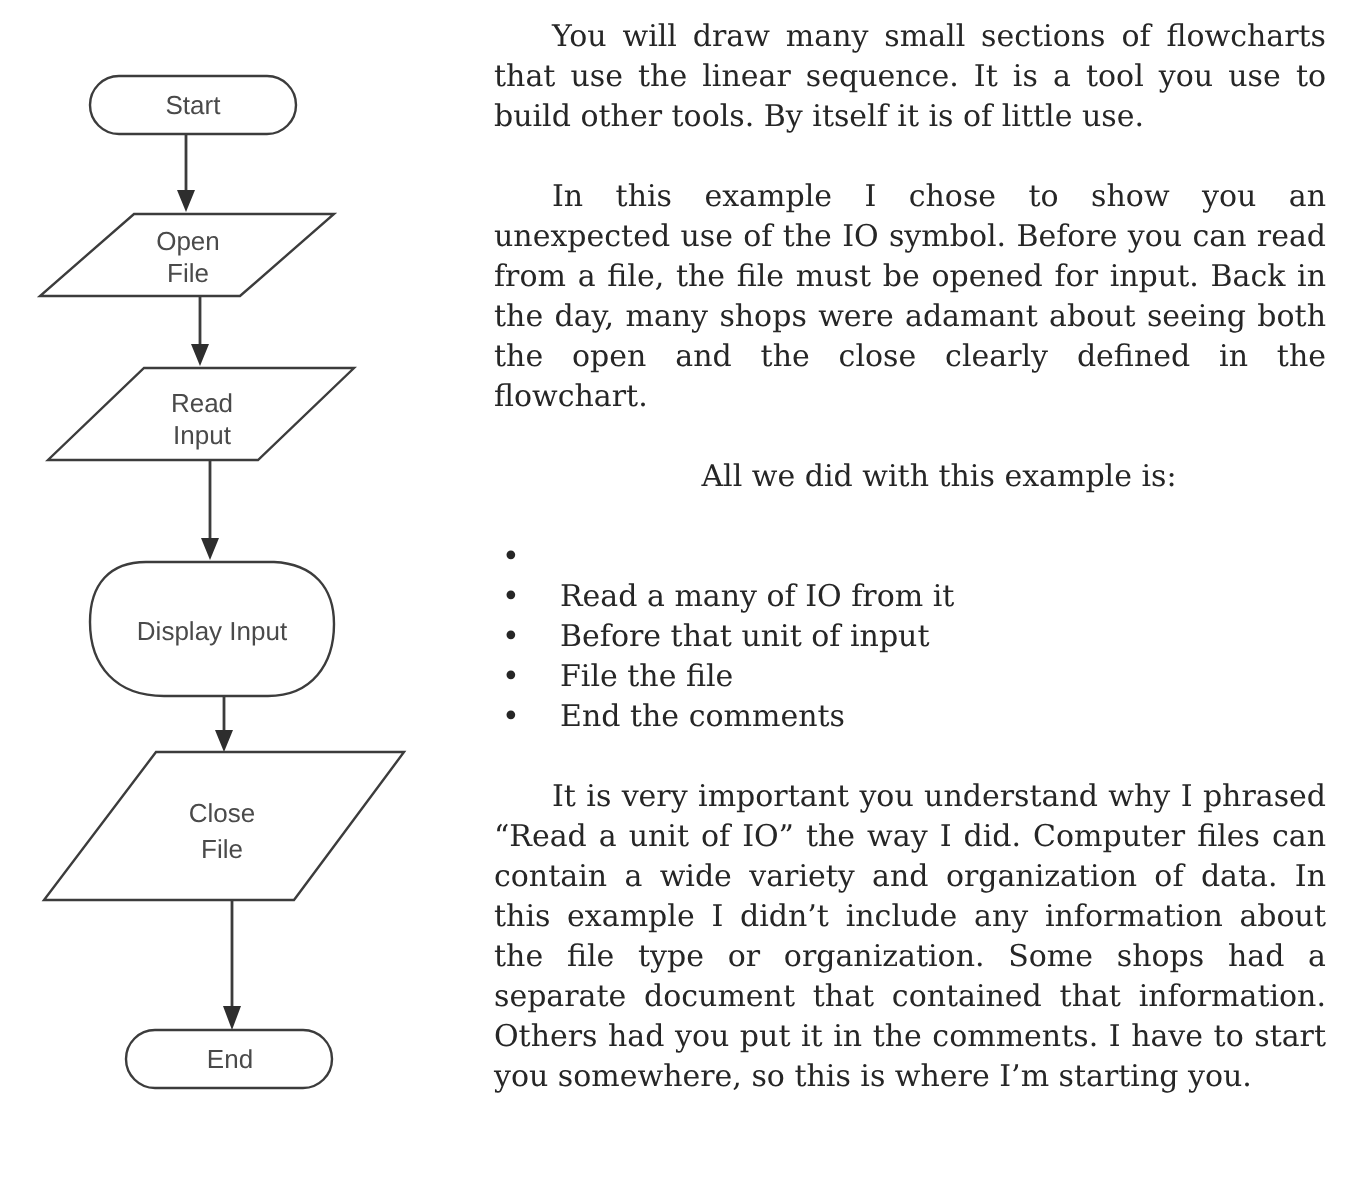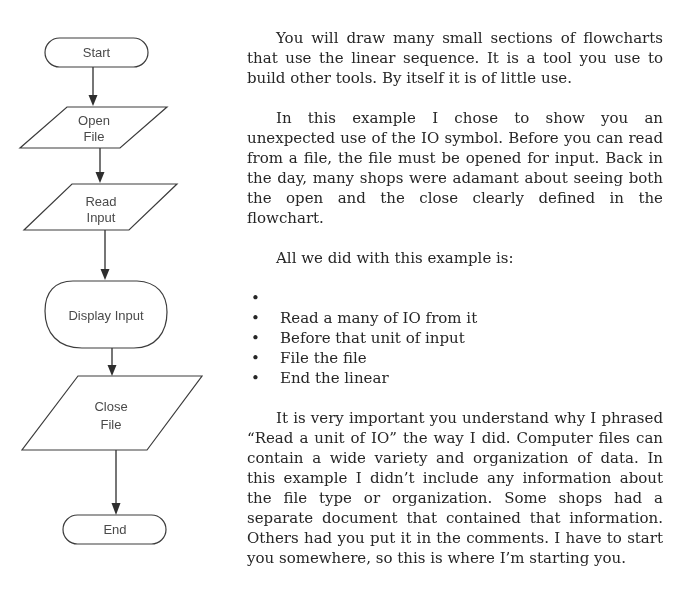--- a/index.html
+++ b/index.html
@@ -33,31 +33,31 @@
   }
   .flowchart-svg text {
     font-family: "Liberation Sans", sans-serif;
     font-size: 13px;
     fill: #4a4a4a;
     text-anchor: middle;
   }
   .article {
     position: absolute;
     left: 247px;
-    top: 28px;
+    top: 8px;
     width: 416px;
     font-size: 15px;
     line-height: 20px;
     text-align: justify;
   }
   .article p {
     margin: 0 0 20px 0;
     text-indent: 29px;
   }
-  .article p.no-just { text-align: left; }
+  .article p.no-just { text-align: center; }
   .bullet-list {
     list-style: none;
     margin: 0 0 20px 0;
     padding: 0;
     text-align: left;
   }
   .bullet-list li { display: flex; }
   .bullet-list .bullet {
     width: 33px;
     padding-left: 4px;
@@ -135,20 +135,20 @@
       <li>
         <span class="bullet">•</span>
         <span>Before that unit of input</span>
       </li>
       <li>
         <span class="bullet">•</span>
         <span>File the file</span>
       </li>
       <li>
         <span class="bullet">•</span>
-        <span>End the linear</span>
+        <span>End the comments</span>
       </li>
     </ul>
 
     <p>It is very important you understand why I phrased “Read a unit of IO” the way I did.  Computer files can contain a wide variety and organization of data.   In this example I didn’t include any information about the file type or organization.  Some shops had a separate document that contained that information.  Others had you put it in the comments.  I have to start you somewhere, so this is where I’m starting you.</p>
   </div>
 
 </div>
 
 </body></html>

